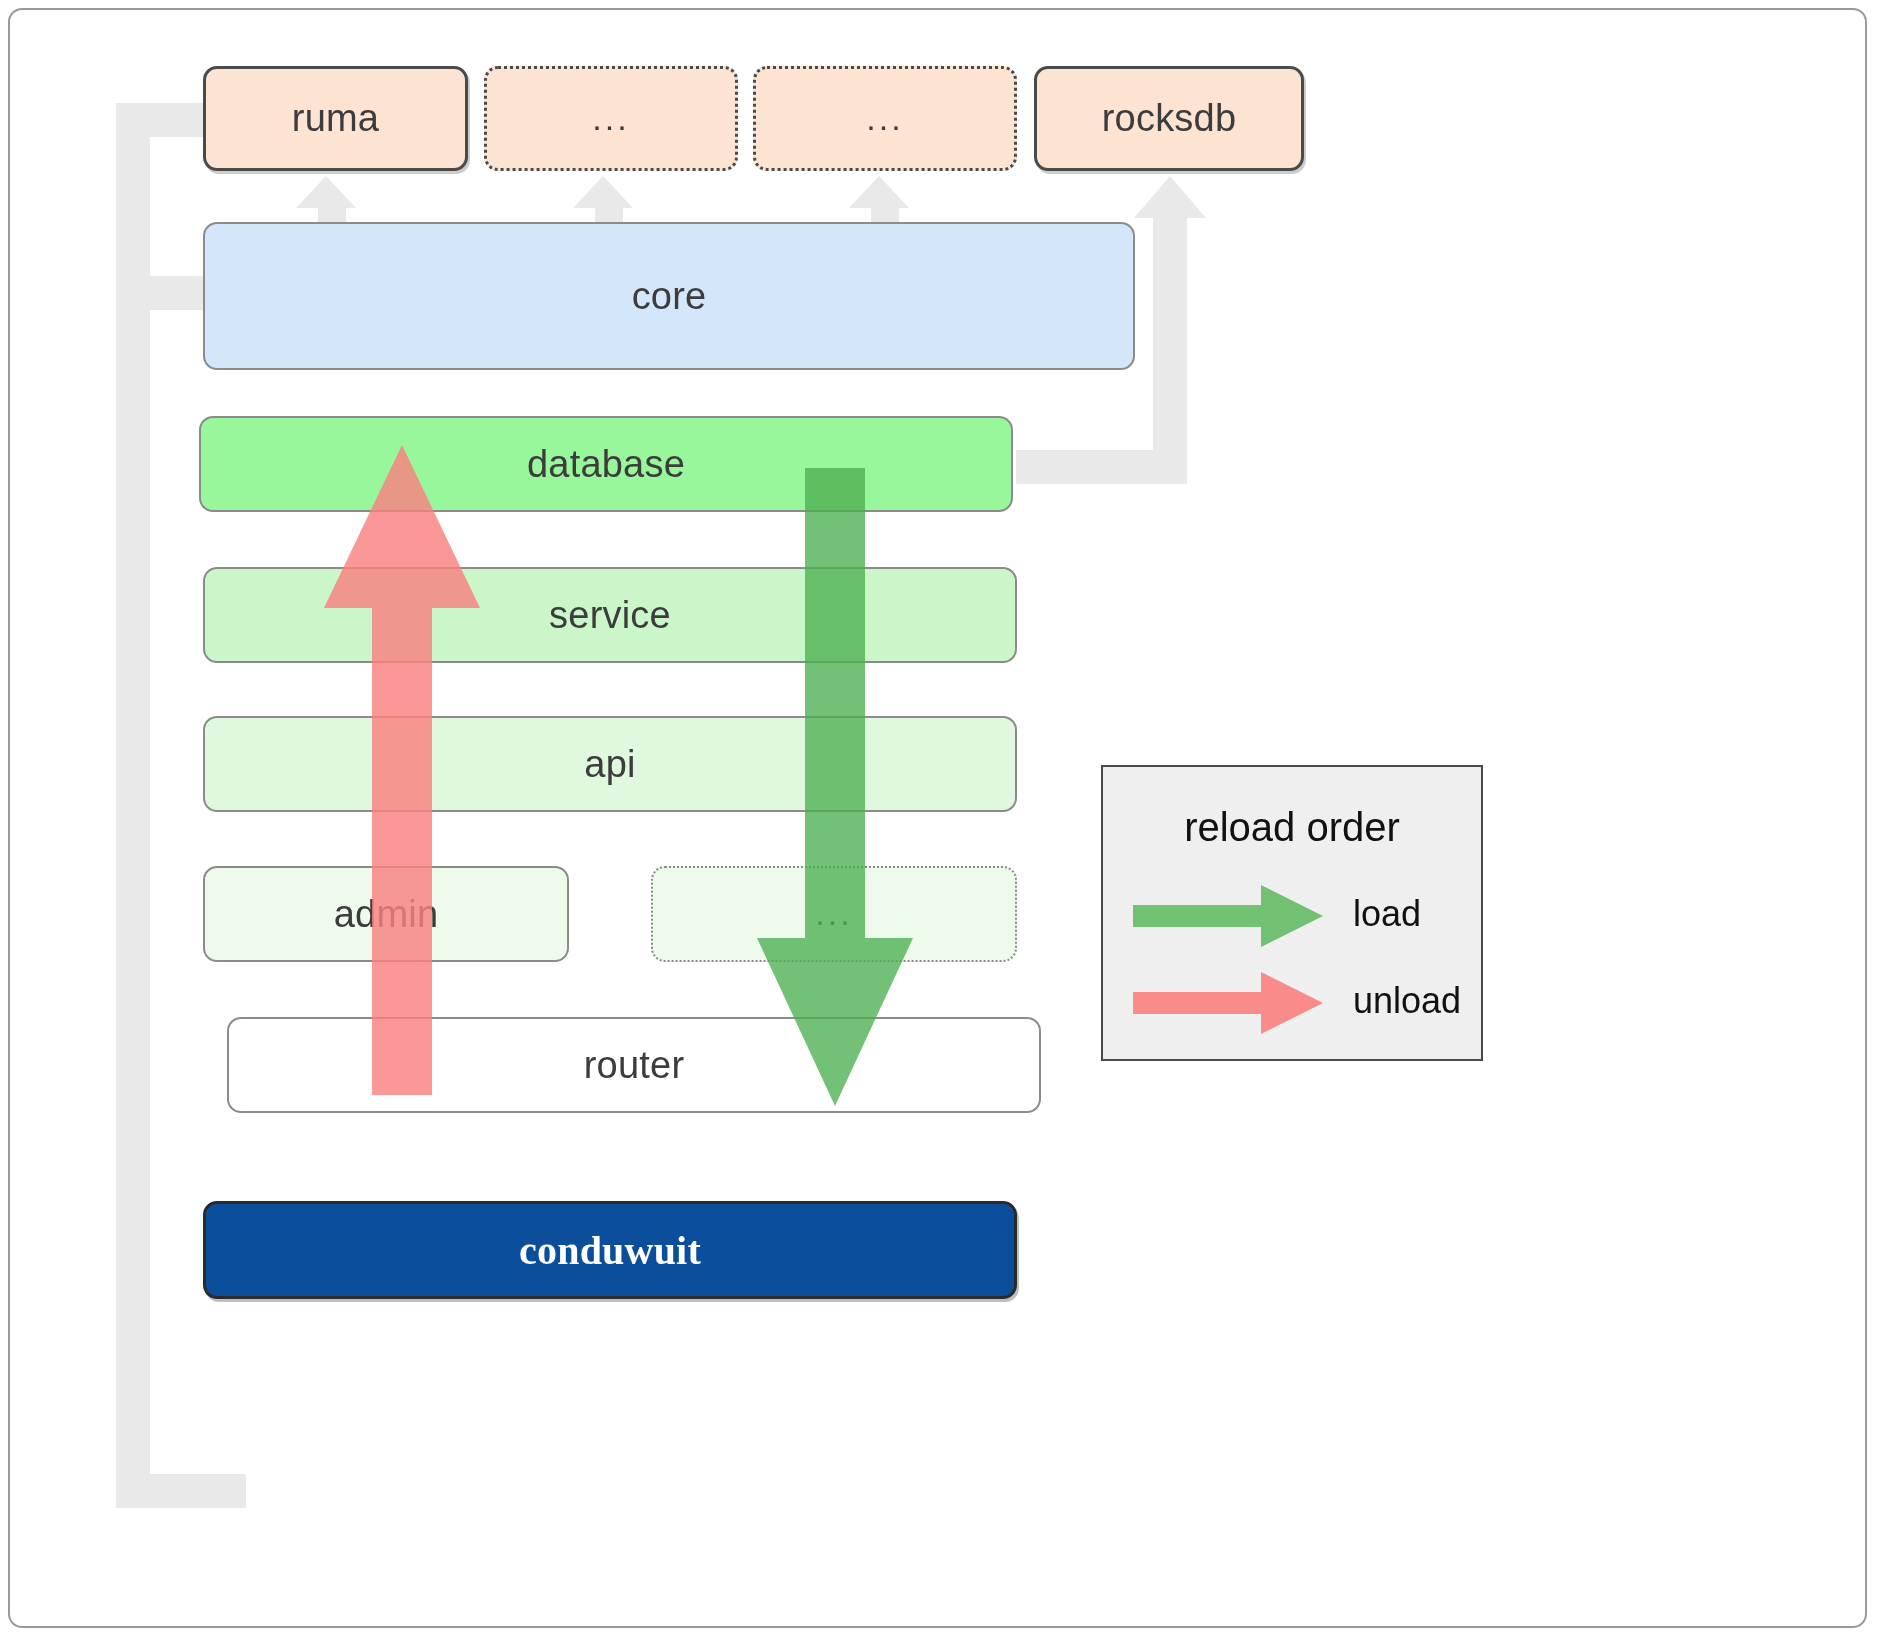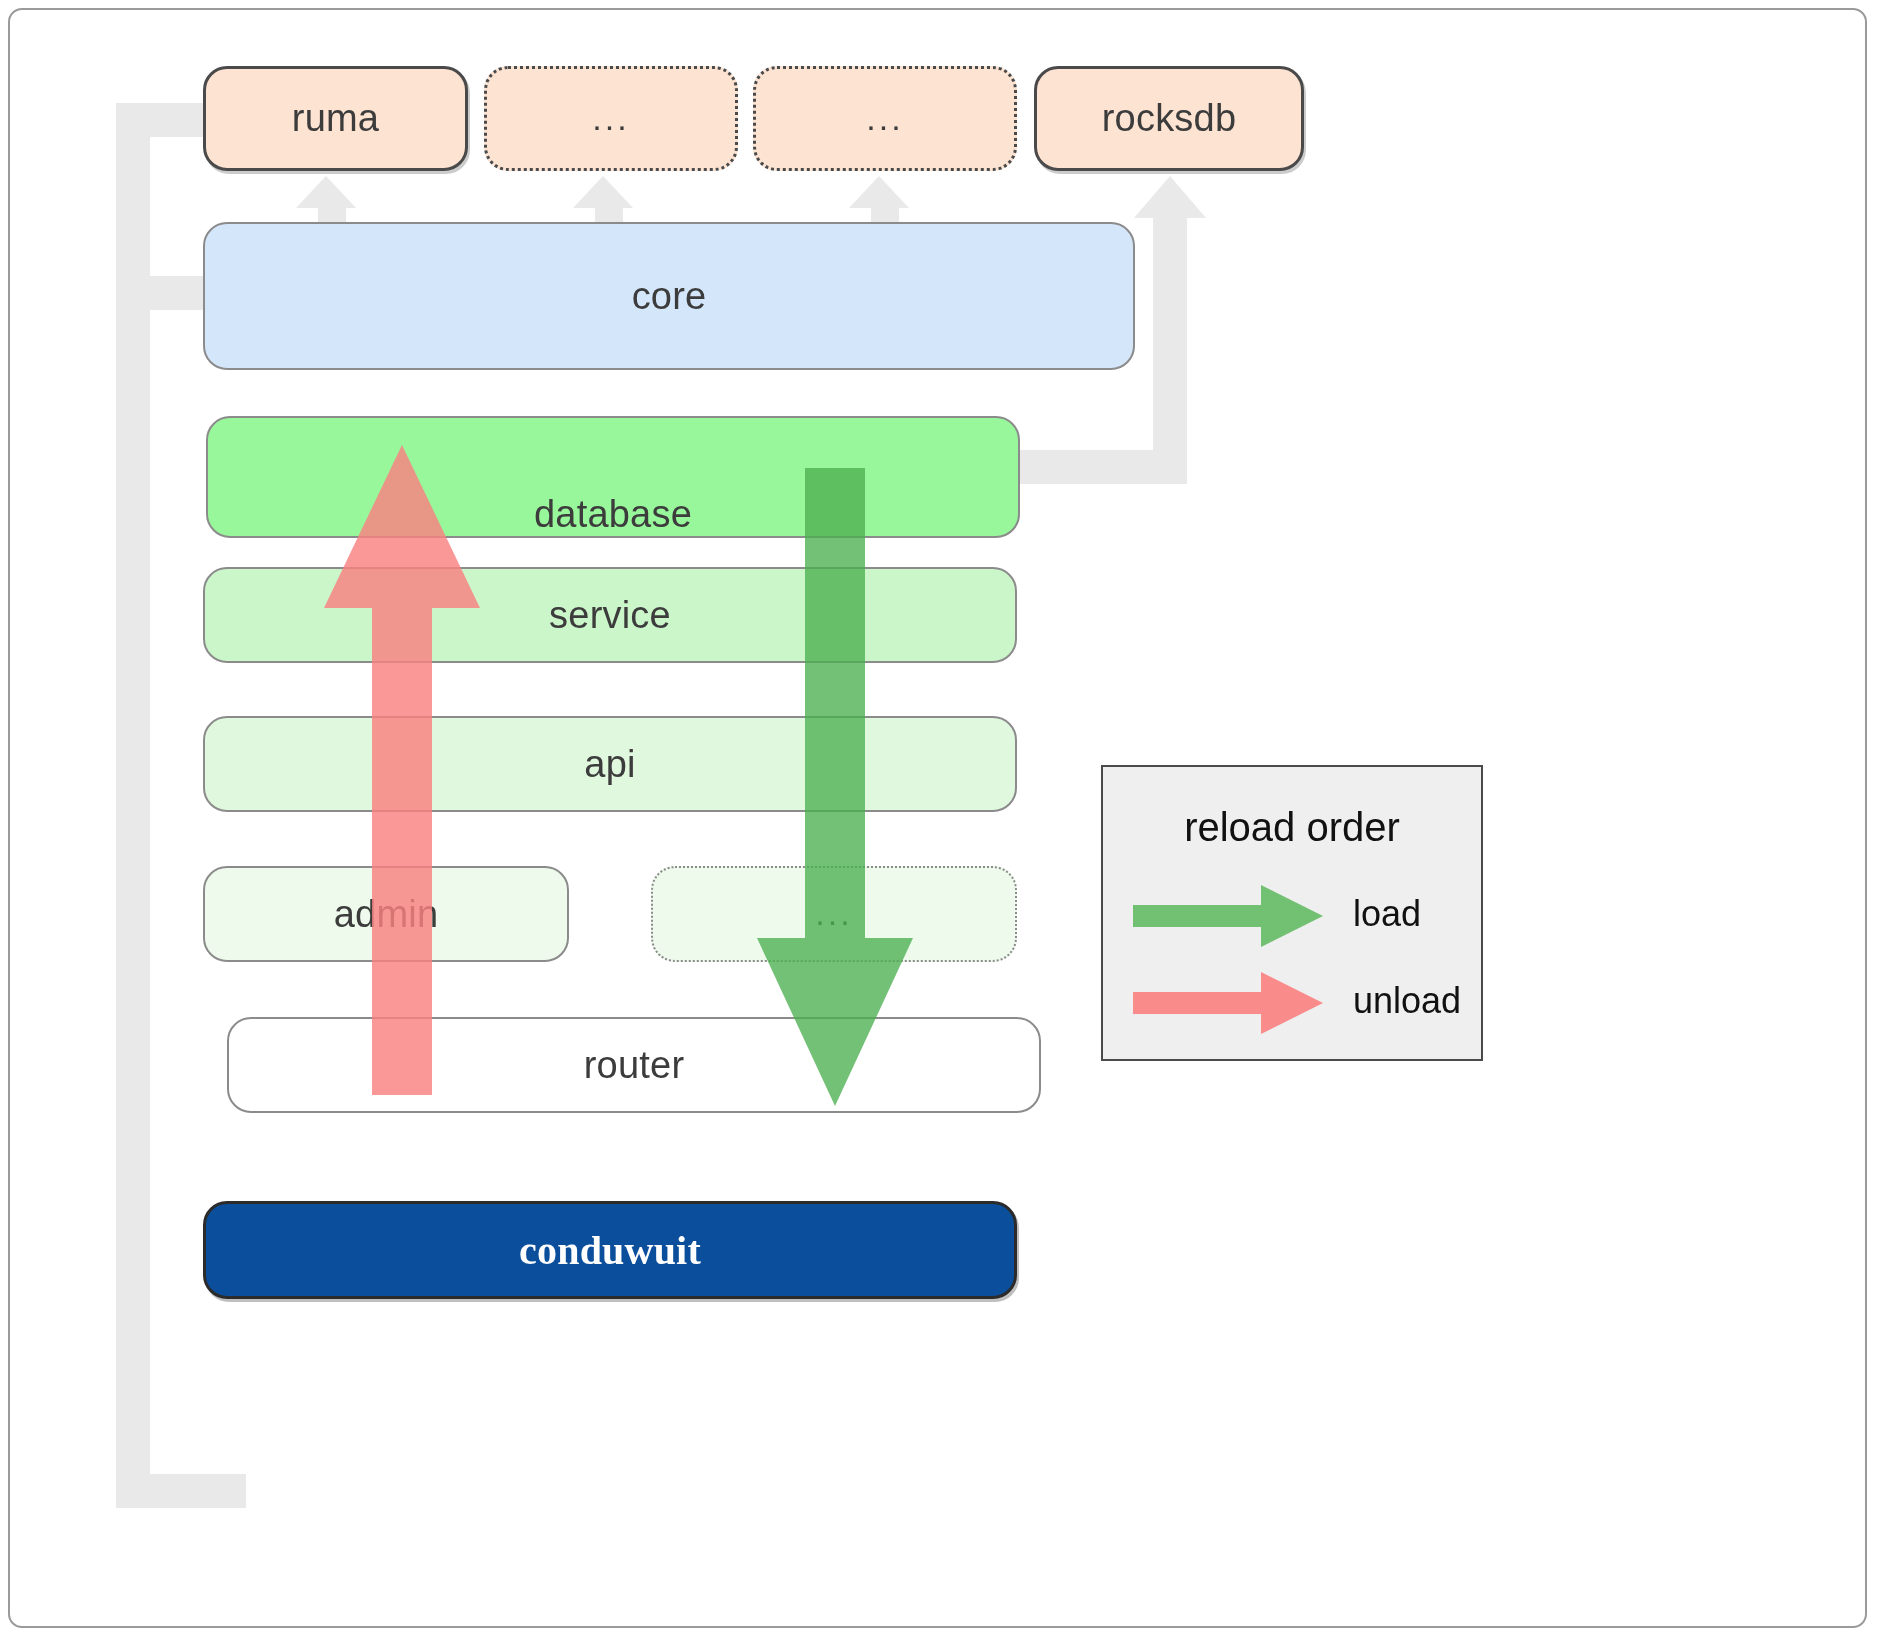--- a/index.html
+++ b/index.html
@@ -29,21 +29,21 @@
     background: #ffffff;
   }
 
   
   .node {
     position: absolute;
     box-sizing: border-box;
     display: flex;
     align-items: center;
     justify-content: center;
-    border-radius: 24px;
+    border-radius: 14px;
     color: #3c3c3c;
     font-size: 38px;
     letter-spacing: .2px;
     z-index: 6;
   }
   .node .lbl { pointer-events: none; }
 
   
   .crate {
     background: #fde3d2;
@@ -168,21 +168,21 @@
   </div>
 
   <div class="node crate" style="left:1034px; top:66px; width:270px; height:105px;text-align:center;">
     <span class="lbl">rocksdb</span>
   </div>
 
   <div class="node layer" style="left:203px; top:222px; width:932px; height:148px; background:#d4e6fa;">
     <span class="lbl">core</span>
   </div>
 
-  <div class="node layer" style="left:206px; top:416px; width:814px; height:122px; background:#99f79b;align-items:flex-end;">
+  <div class="node layer" style="left:199px; top:416px; width:814px; height:96px; background:#99f79b;">
     <span class="lbl">database</span>
   </div>
 
   <div class="node layer" style="left:203px; top:716px; width:814px; height:96px; background:#e0f8dd;">
     <span class="lbl">api</span>
   </div>
 
   <div class="node layer" style="left:203px; top:567px; width:814px; height:96px; background:#cbf6ca;">
     <span class="lbl">service</span>
   </div>

